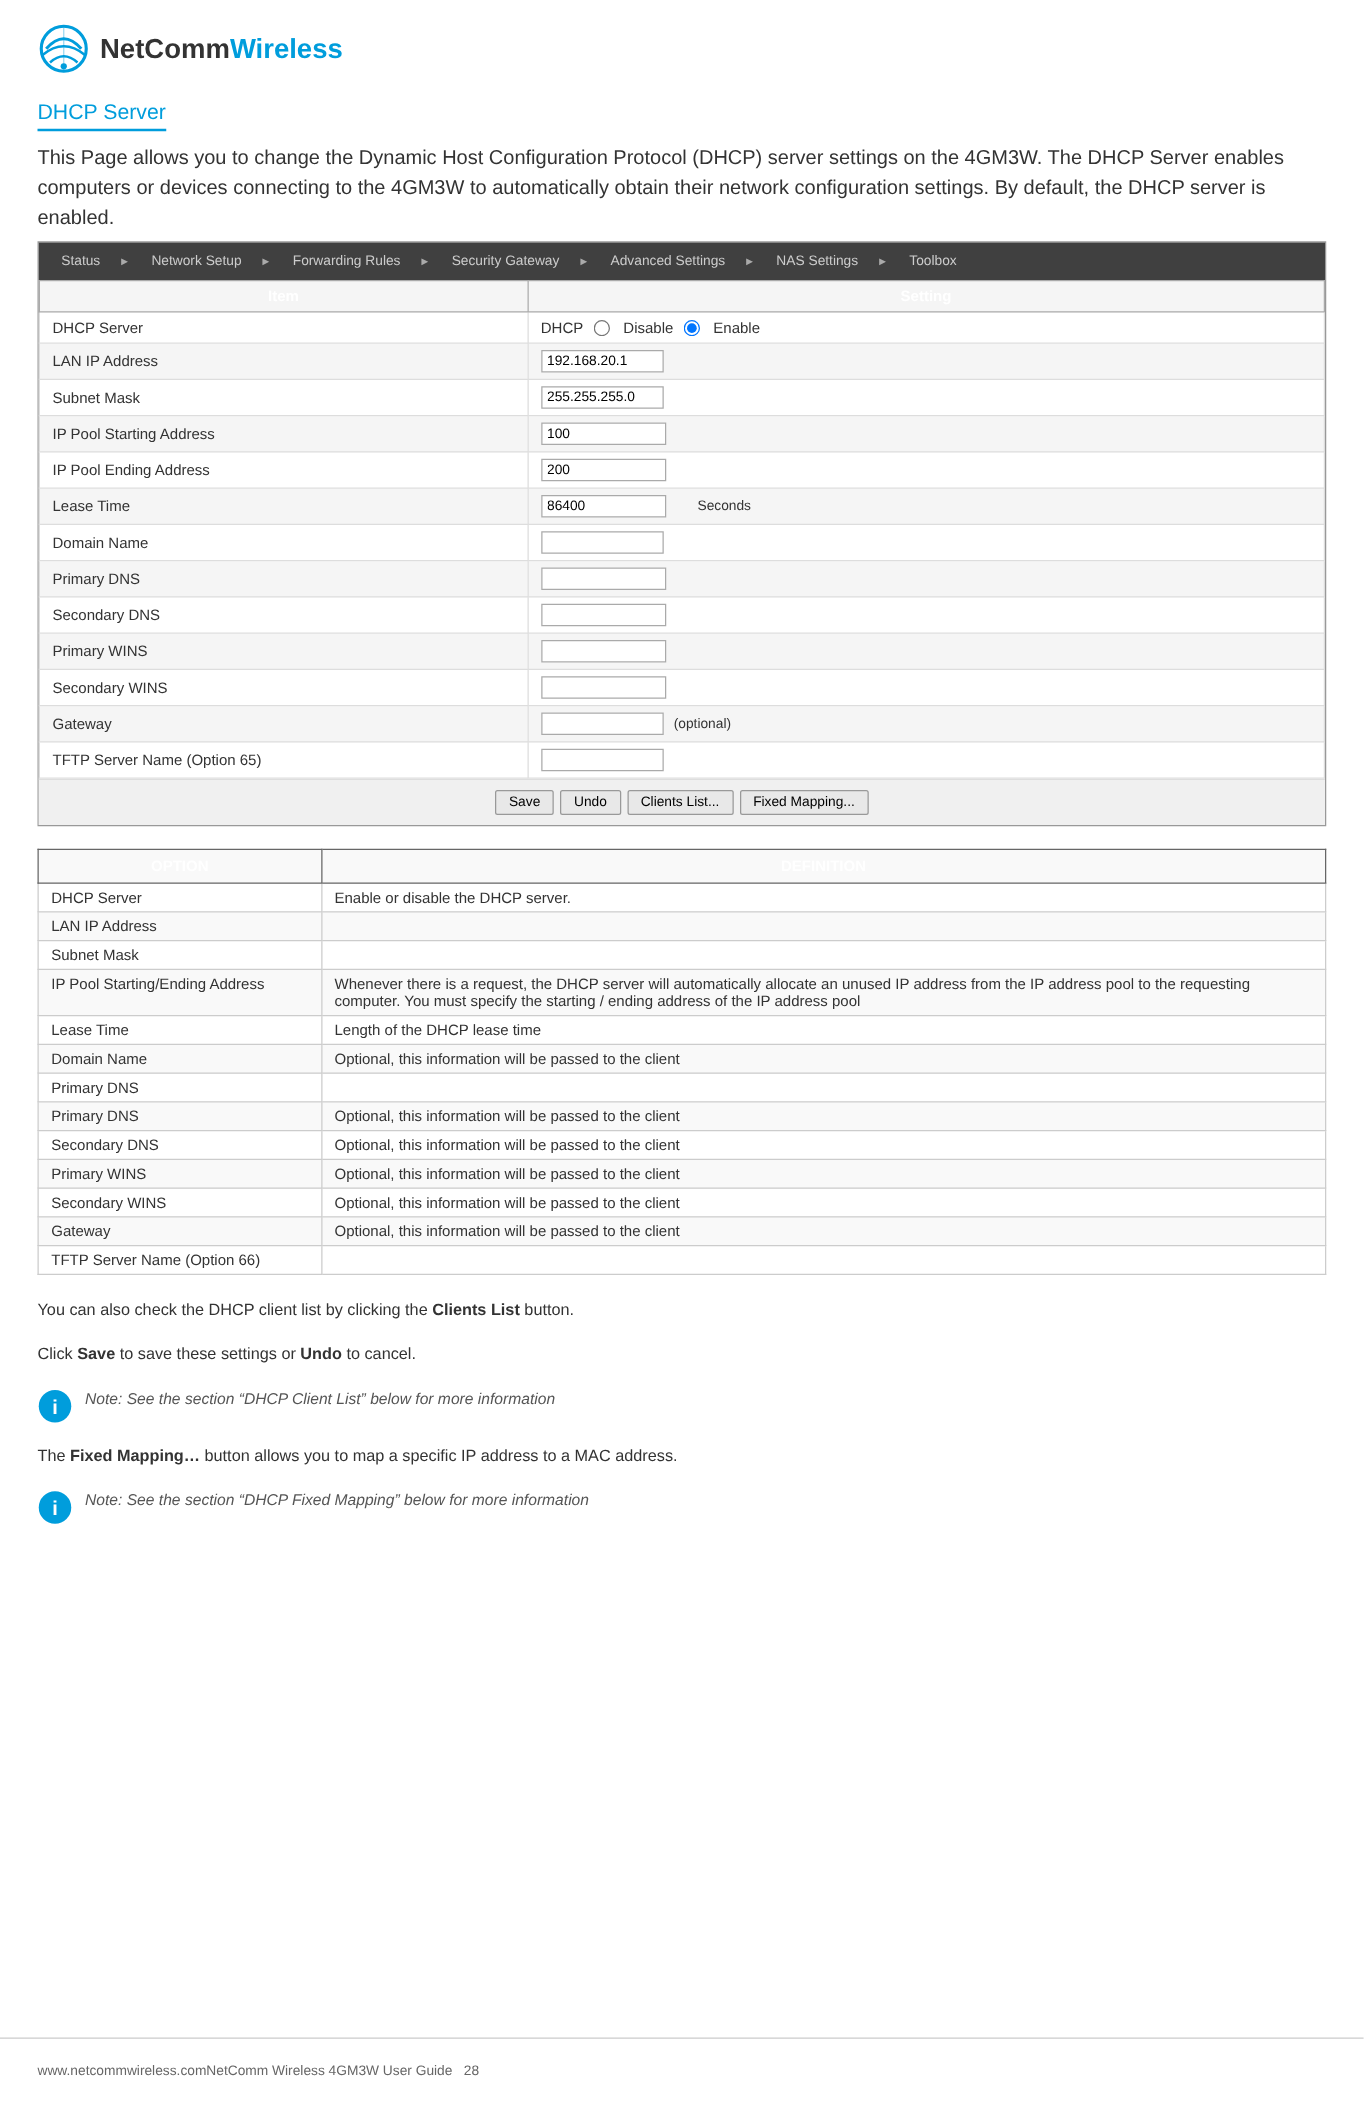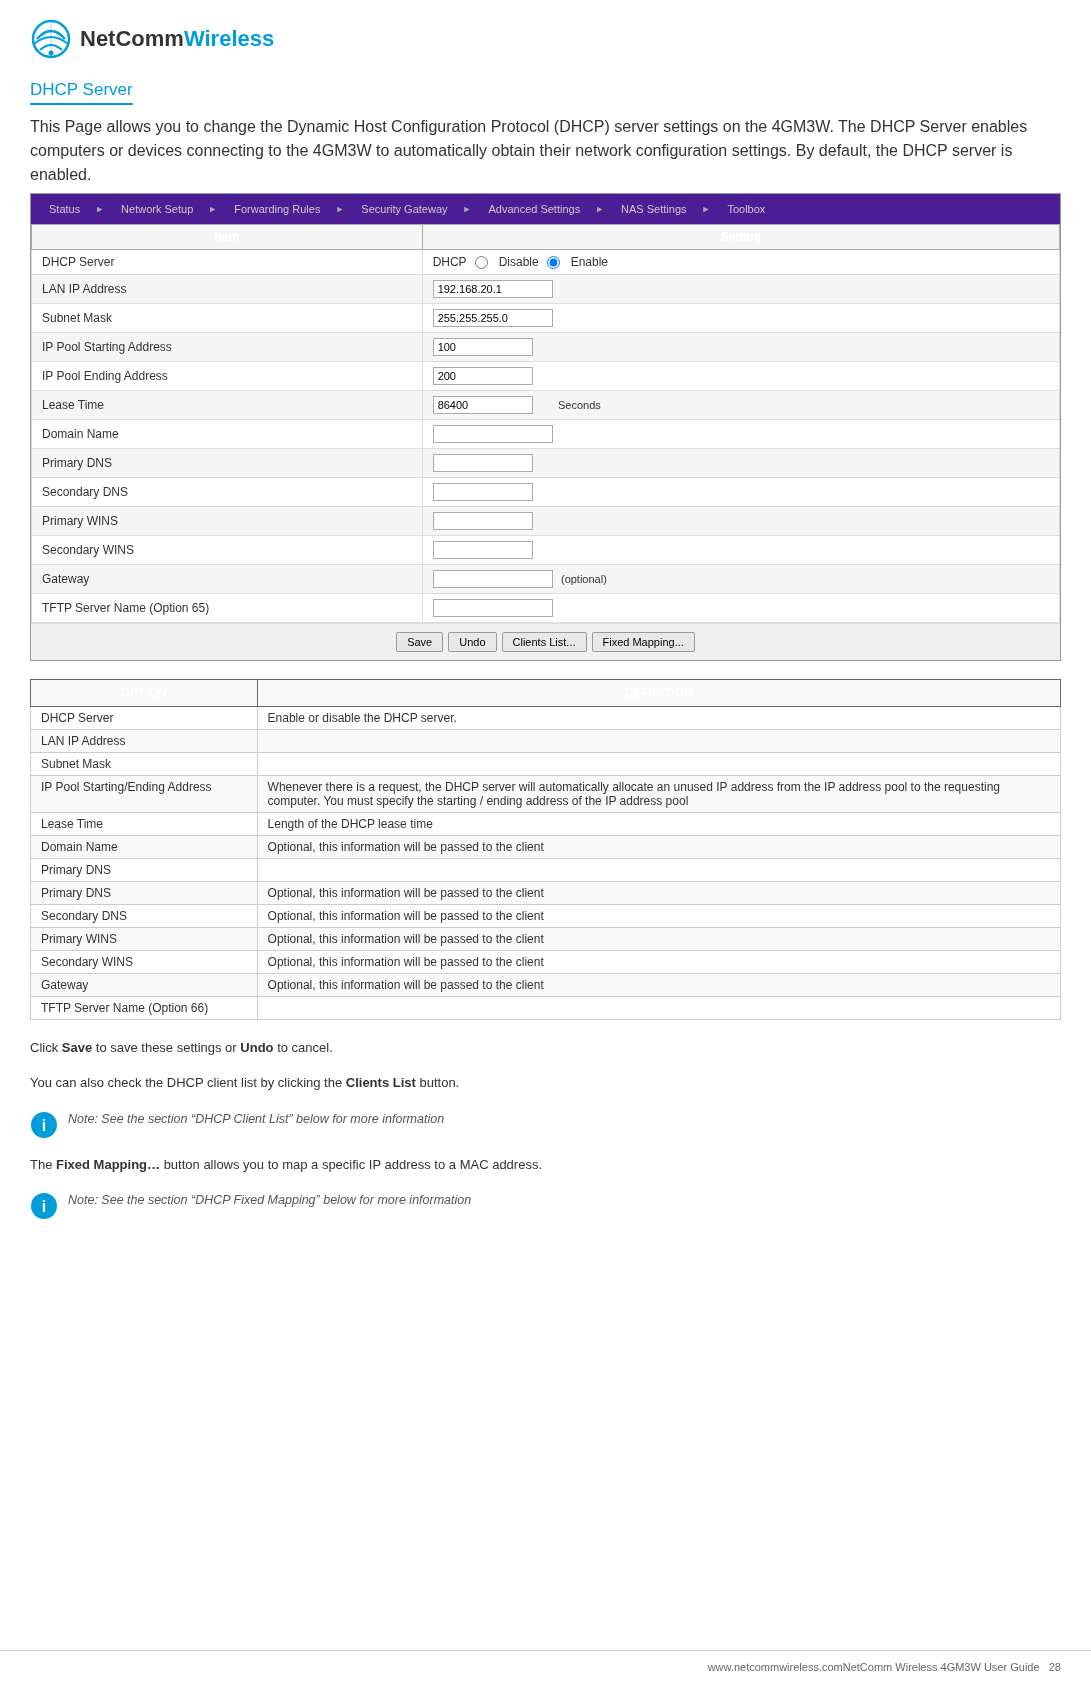--- a/index.html
+++ b/index.html
@@ -54,21 +54,21 @@
 
     
     .router-ui {
       border: 1px solid #999;
       margin-bottom: 18px;
       background: #fff;
     }
 
     
     .nav-bar {
-      background: #4c1d95;
+      background: #404040;
       display: flex;
       align-items: center;
       padding: 5px 8px;
       gap: 5px;
     }
     .nav-item {
       color: #ccc;
       font-size: 11px;
       padding: 4px 10px;
       cursor: pointer;
@@ -113,21 +113,21 @@
     .input-small {
       border: 1px solid #aaa;
       padding: 2px 4px;
       font-size: 11px;
       width: 100px;
     }
     .input-medium {
       border: 1px solid #aaa;
       padding: 2px 4px;
       font-size: 11px;
-      width: 120px;
+      width: 98px;
     }
     .radio-group {
       display: flex;
       align-items: center;
       gap: 8px;
       font-size: 12px;
     }
     .radio-group input[type="radio"] {
       margin-right: 3px;
     }
@@ -215,23 +215,23 @@
       font-style: italic;
     }
 
     
     .footer {
       position: absolute;
       bottom: 0;
       left: 0;
       right: 0;
       border-top: 1px solid #ccc;
-      padding: 10px 30px;
-      display: flex;
-      justify-content: flex-end;
+      padding: 20px 30px;
+      display: flex;
+      justify-content: flex-start;
       font-size: 11px;
       color: #666;
     }
 
     .nav-arrow {
       font-size: 9px;
       color: #aaa;
       margin-right: 2px;
     }
   </style>
@@ -454,25 +454,25 @@
     </tr>
     <tr>
       <td class="option-col">TFTP Server Name (Option 66)</td>
       <td class="def-col"></td>
     </tr>
   </tbody>
     </table>
 
   
   <div class="text-section">
+    You can also check the DHCP client list by clicking the <strong>Clients List</strong> button.
+  </div>
+
+  <div class="text-section">
     Click <strong>Save</strong> to save these settings or <strong>Undo</strong> to cancel.
-  </div>
-
-  <div class="text-section">
-    You can also check the DHCP client list by clicking the <strong>Clients List</strong> button.
   </div>
 
   
   <div class="note-box">
     <svg class="note-icon" viewBox="0 0 28 28" xmlns="http://www.w3.org/2000/svg">
       <circle cx="14" cy="14" r="13" fill="#009ddc"></circle>
       <text x="14" y="20" text-anchor="middle" fill="white" font-size="16" font-weight="bold" font-family="Arial">i</text>
     </svg>
     <span class="note-text">Note: See the section “DHCP Client List” below for more information</span>
   </div>

